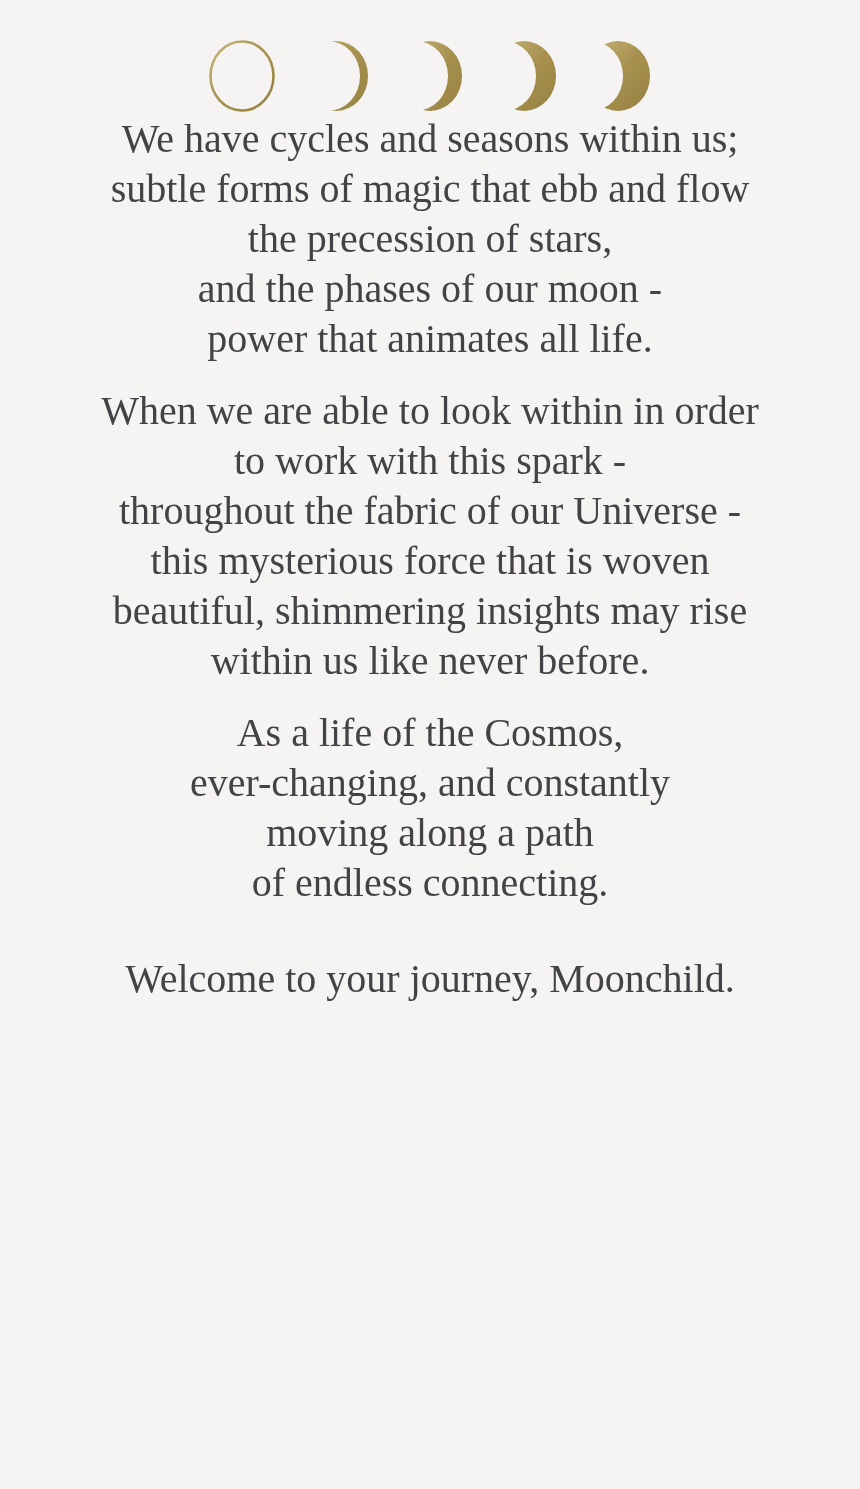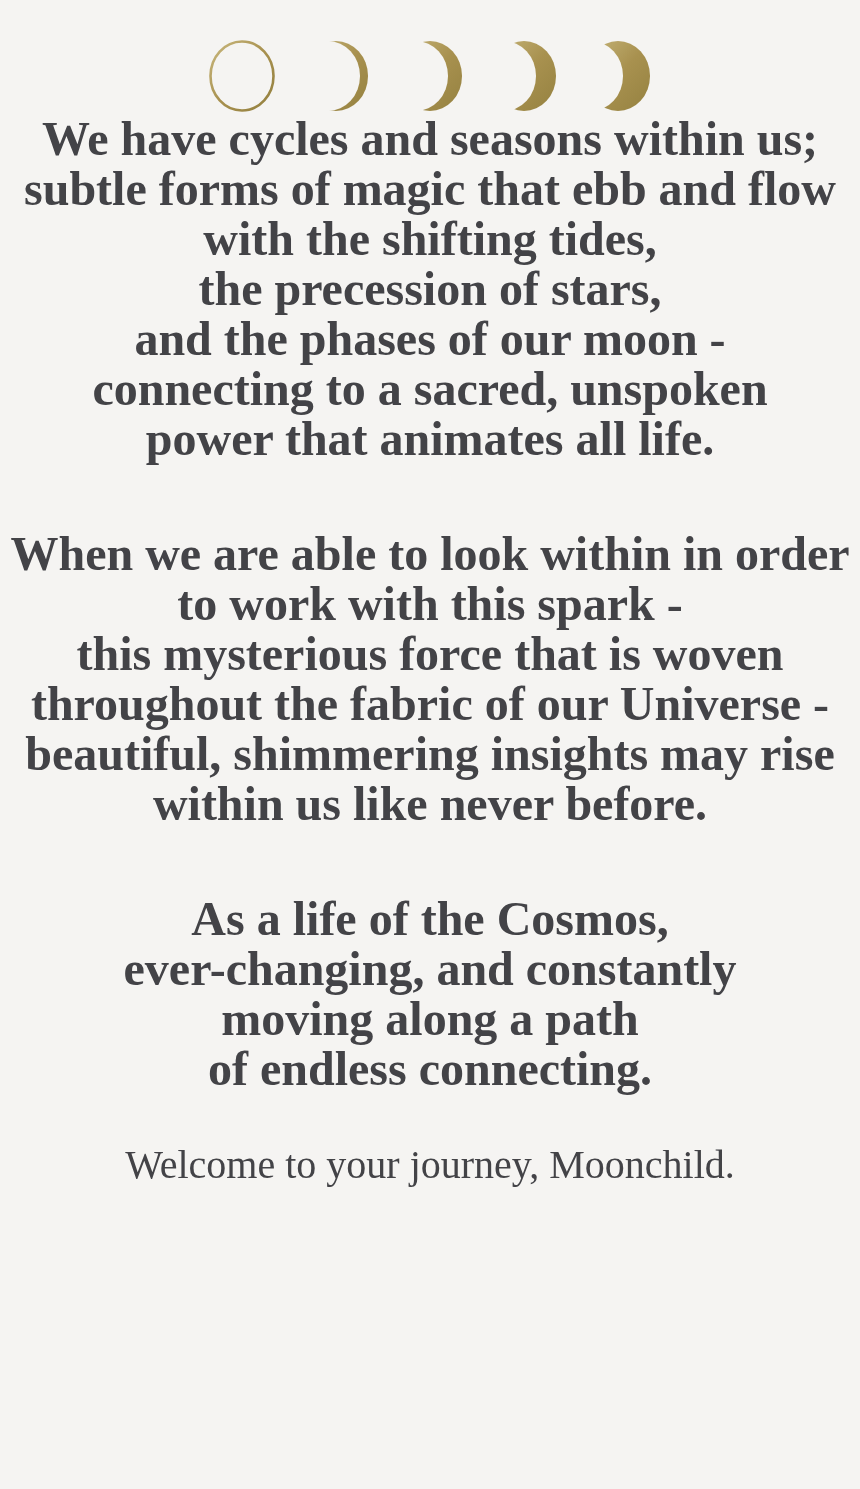--- a/index.html
+++ b/index.html
@@ -23,27 +23,27 @@
     gap: 24px;
     height: 76px;
   }
   .moon { display: block; }
   .body-text {
     text-align: center;
     color: #434347;
   }
   .paragraph {
     margin: 0;
-    font-size: 48px;
+    font-size: 40px;
     line-height: 50px;
-    font-weight: 700;
+    font-weight: 400;
   }
   .paragraph:first-child { margin-top: 0; }
   .para-1 { margin-top: 241px; }
-  .para-2, .para-3 { margin-top: 65px; }
+  .para-2, .para-3 { margin-top: 22px; }
   .closing {
     margin: 46px 0 0 0;
     font-size: 40px;
     line-height: 50px;
     color: #434347;
   }
   .line { display: block; }
 </style>
 </head>
 <body>
@@ -127,32 +127,30 @@
       <rect x="0" y="0" width="70" height="76" fill="url(#g5)" mask="url(#m5)"></rect>
     </svg>
 
   </div>
 
   <div class="body-text">
 
     <p class="paragraph para-1">
       <span class="line">We have cycles and seasons within us;</span>
       <span class="line">subtle forms of magic that ebb and flow</span>
-      <span class="line">with the shifting tides,</span>
       <span class="line">the precession of stars,</span>
       <span class="line">and the phases of our moon -</span>
-      <span class="line">connecting to a sacred, unspoken</span>
       <span class="line">power that animates all life.</span>
     </p>
 
     <p class="paragraph para-2">
       <span class="line">When we are able to look within in order</span>
       <span class="line">to work with this spark -</span>
+      <span class="line">throughout the fabric of our Universe -</span>
       <span class="line">this mysterious force that is woven</span>
-      <span class="line">throughout the fabric of our Universe -</span>
       <span class="line">beautiful, shimmering insights may rise</span>
       <span class="line">within us like never before.</span>
     </p>
 
     <p class="paragraph para-3">
       <span class="line">As a life of the Cosmos,</span>
       <span class="line">ever-changing, and constantly</span>
       <span class="line">moving along a path</span>
       <span class="line">of endless connecting.</span>
     </p>

